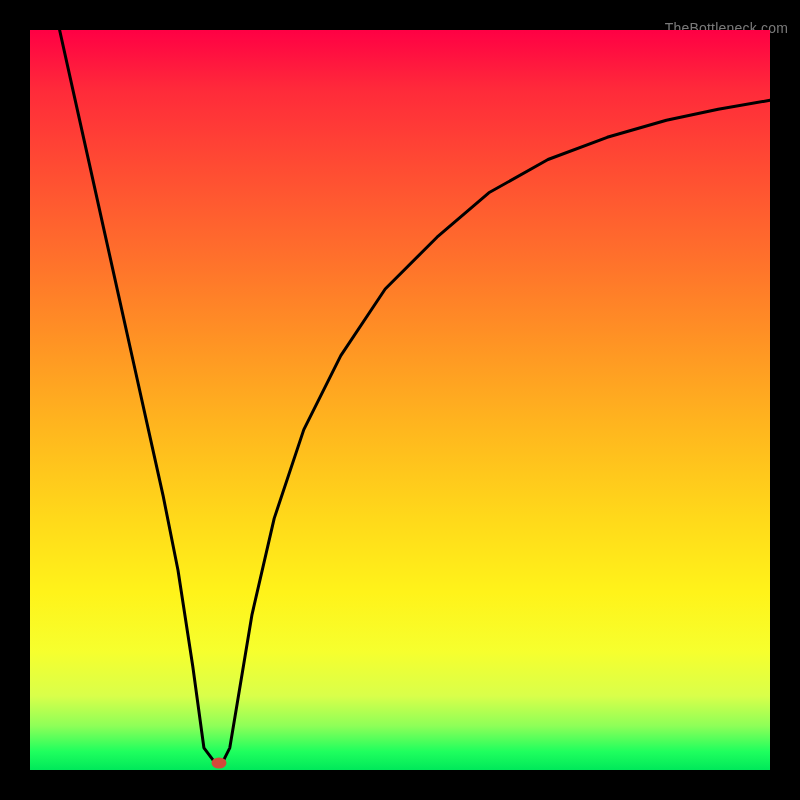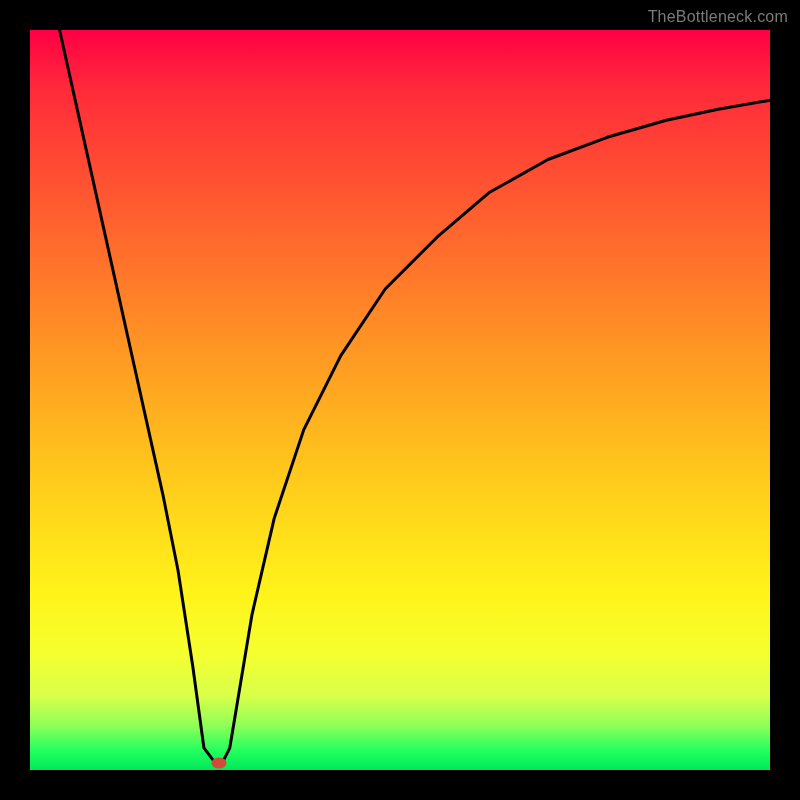--- a/index.html
+++ b/index.html
@@ -38,24 +38,24 @@
       #fff31a 76%,
       #f6ff2e 84%,
       #d9ff4a 90%,
       #8fff58 94%,
       #1fff5e 97.5%,
       #00e85a 100%
     );
   }
   .watermark {
     position: absolute;
-    top: 8px;
+    top: 20px;
     right: 12px;
     color: #7a7a7a;
-    font-size: 16px;
+    font-size: 14px;
     font-weight: 400;
     letter-spacing: 0.2px;
     user-select: none;
     text-align: center;
   }
   svg.curve {
     position: absolute;
     top: 0;
     left: 0;
     width: 740px;

